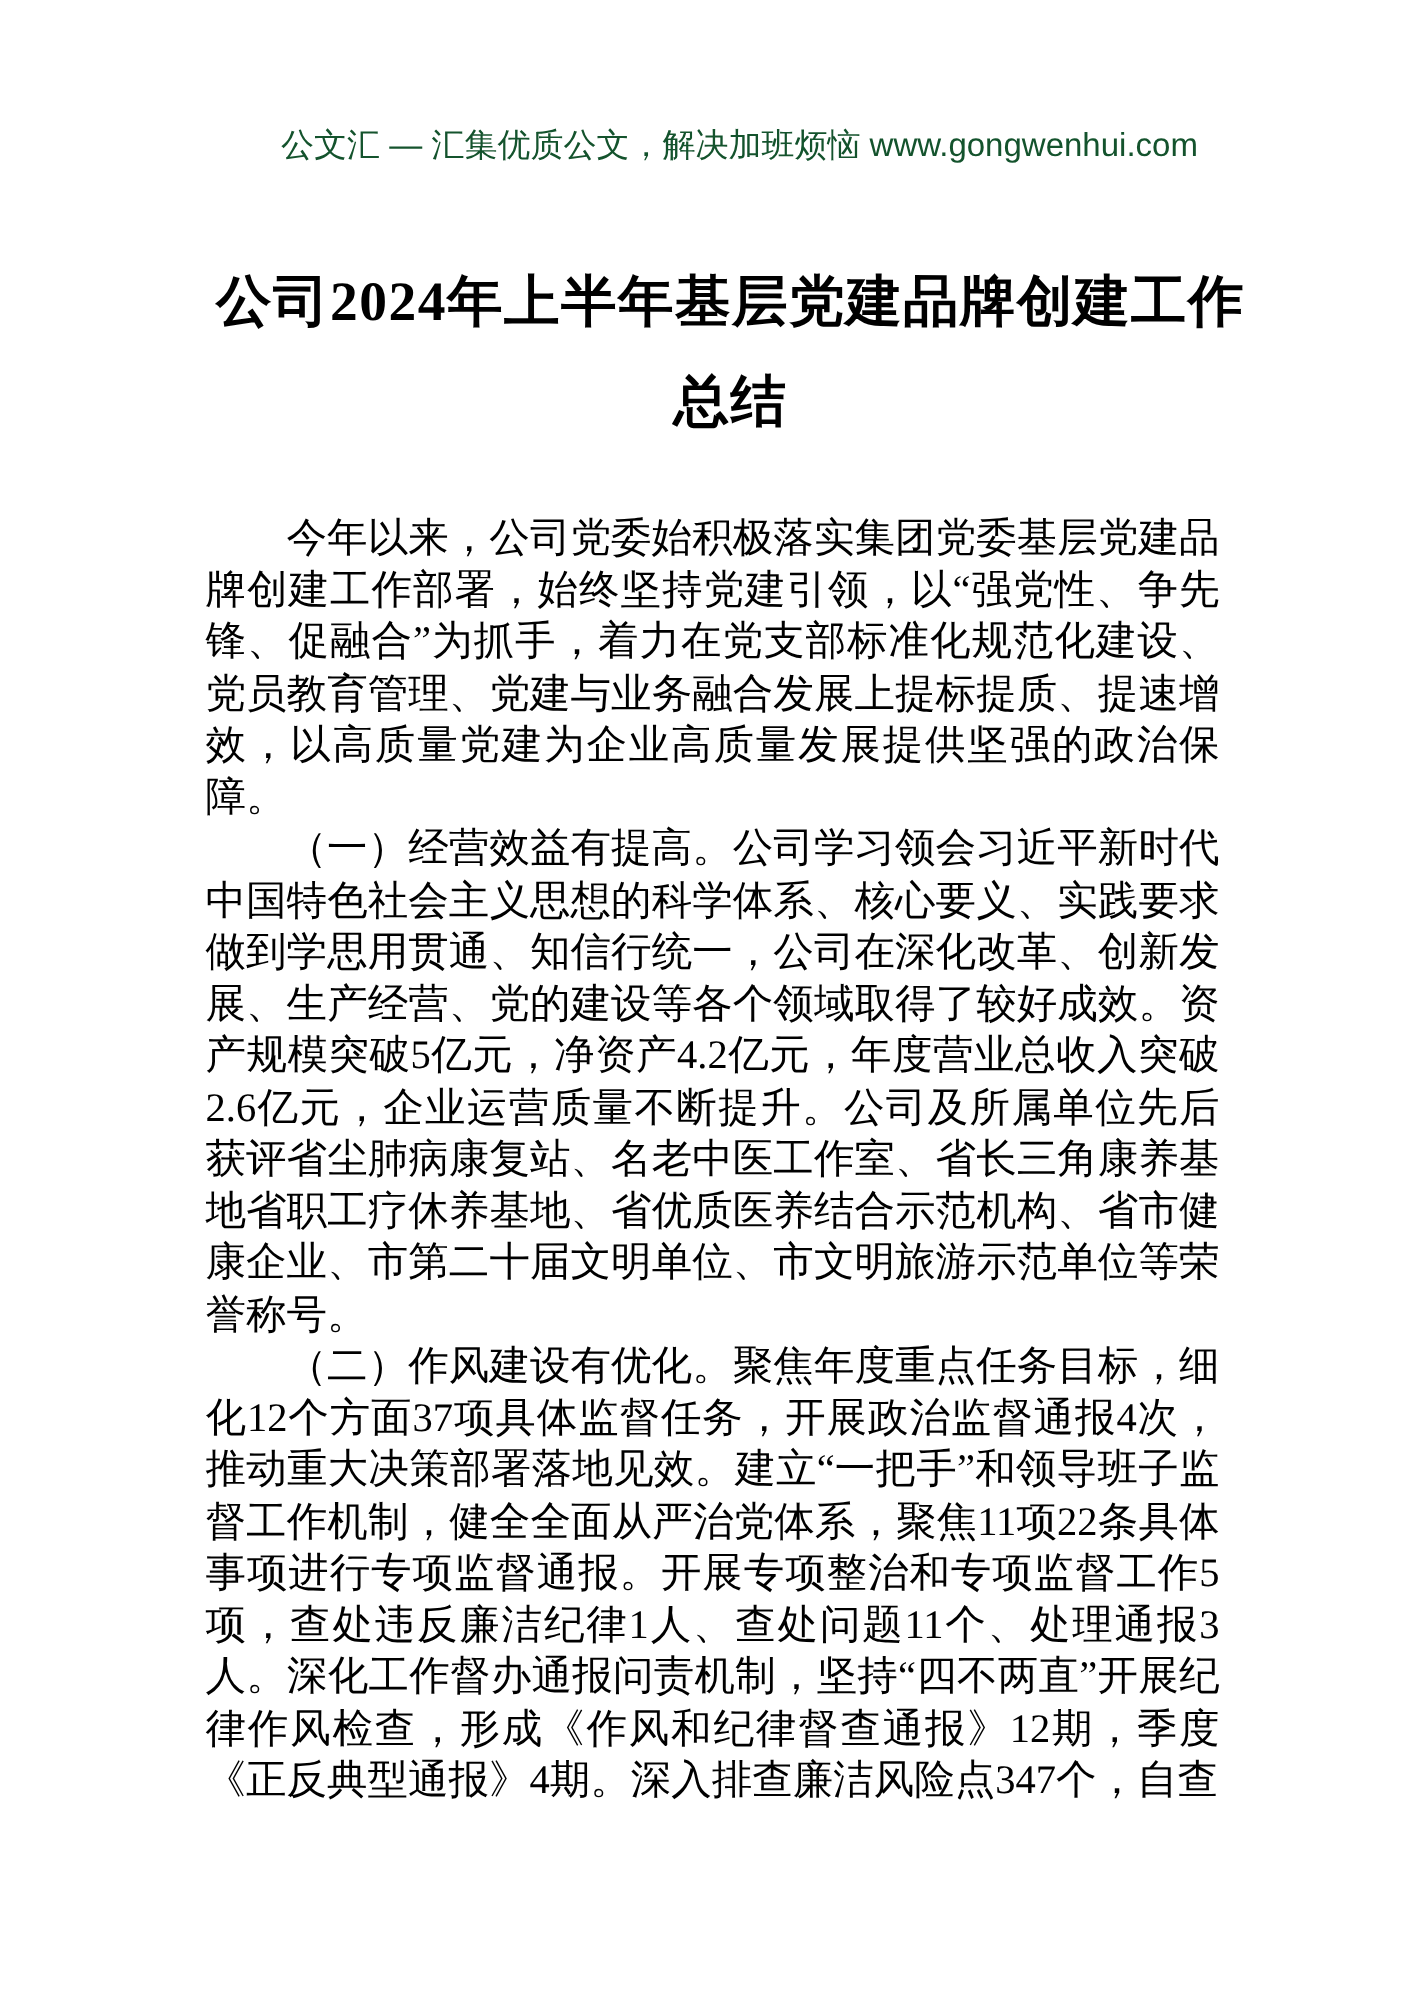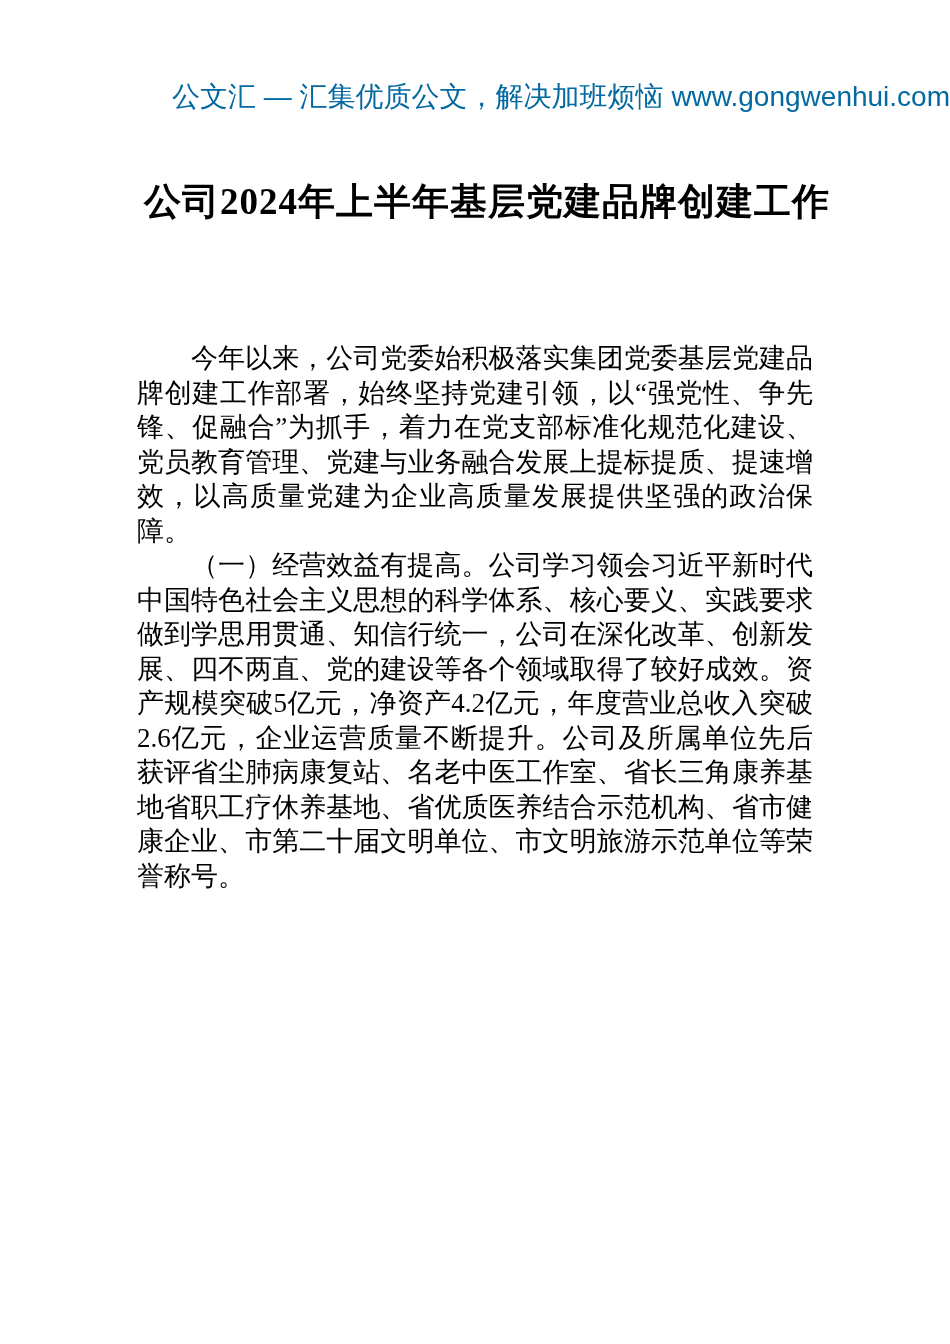--- a/index.html
+++ b/index.html
@@ -14,26 +14,26 @@
     background: #ffffff;
     overflow: hidden;
     color: #000000;
     font-family: "Liberation Serif", serif;
   }
   .watermark {
     position: absolute;
     top: 84px;
     left: 0;
     width: 100%;
-    text-align: right;
+    text-align: center;
     text-indent: 36px;
     font-family: "Liberation Sans", sans-serif;
-    font-size: 28px;
+    font-size: 22px;
     line-height: 26px;
-    color: #0369a1;
+    color: #14532d;
     white-space: nowrap;
   }
   .doc-title {
     position: absolute;
     top: 168px;
     left: 0;
     width: 100%;
     margin: 0;
     text-align: center;
     font-family: "Liberation Serif", serif;
@@ -66,20 +66,22 @@
 <body>
 
 <div class="page">
 
   <div class="watermark">
     <span>公文汇 — 汇集优质公文，解决加班烦恼 www.gongwenhui.com</span>
   </div>
 
   <h1 class="doc-title">
     <span class="title-line">公司2024年上半年基层党建品牌创建工作</span>
+    <span class="title-line">总结</span>
   </h1>
 
   <div class="content">
     <p class="para">今年以来，公司党委始积极落实集团党委基层党建品牌创建工作部署，始终坚持党建引领，以“强党性、争先锋、促融合”为抓手，着力在党支部标准化规范化建设、党员教育管理、党建与业务融合发展上提标提质、提速增效，以高质量党建为企业高质量发展提供坚强的政治保障。</p>
-    <p class="para">（一）经营效益有提高。公司学习领会习近平新时代中国特色社会主义思想的科学体系、核心要义、实践要求做到学思用贯通、知信行统一，公司在深化改革、创新发展、四不两直、党的建设等各个领域取得了较好成效。资产规模突破5亿元，净资产4.2亿元，年度营业总收入突破2.6亿元，企业运营质量不断提升。公司及所属单位先后获评省尘肺病康复站、名老中医工作室、省长三角康养基地省职工疗休养基地、省优质医养结合示范机构、省市健康企业、市第二十届文明单位、市文明旅游示范单位等荣誉称号。</p>
+    <p class="para">（一）经营效益有提高。公司学习领会习近平新时代中国特色社会主义思想的科学体系、核心要义、实践要求做到学思用贯通、知信行统一，公司在深化改革、创新发展、生产经营、党的建设等各个领域取得了较好成效。资产规模突破5亿元，净资产4.2亿元，年度营业总收入突破2.6亿元，企业运营质量不断提升。公司及所属单位先后获评省尘肺病康复站、名老中医工作室、省长三角康养基地省职工疗休养基地、省优质医养结合示范机构、省市健康企业、市第二十届文明单位、市文明旅游示范单位等荣誉称号。</p>
+    <p class="para">（二）作风建设有优化。聚焦年度重点任务目标，细化12个方面37项具体监督任务，开展政治监督通报4次，推动重大决策部署落地见效。建立“一把手”和领导班子监督工作机制，健全全面从严治党体系，聚焦11项22条具体事项进行专项监督通报。开展专项整治和专项监督工作5项，查处违反廉洁纪律1人、查处问题11个、处理通报3人。深化工作督办通报问责机制，坚持“四不两直”开展纪律作风检查，形成《作风和纪律督查通报》12期，季度《正反典型通报》4期。深入排查廉洁风险点347个，自查</p>
   </div>
 
 </div>
 
 </body></html>

